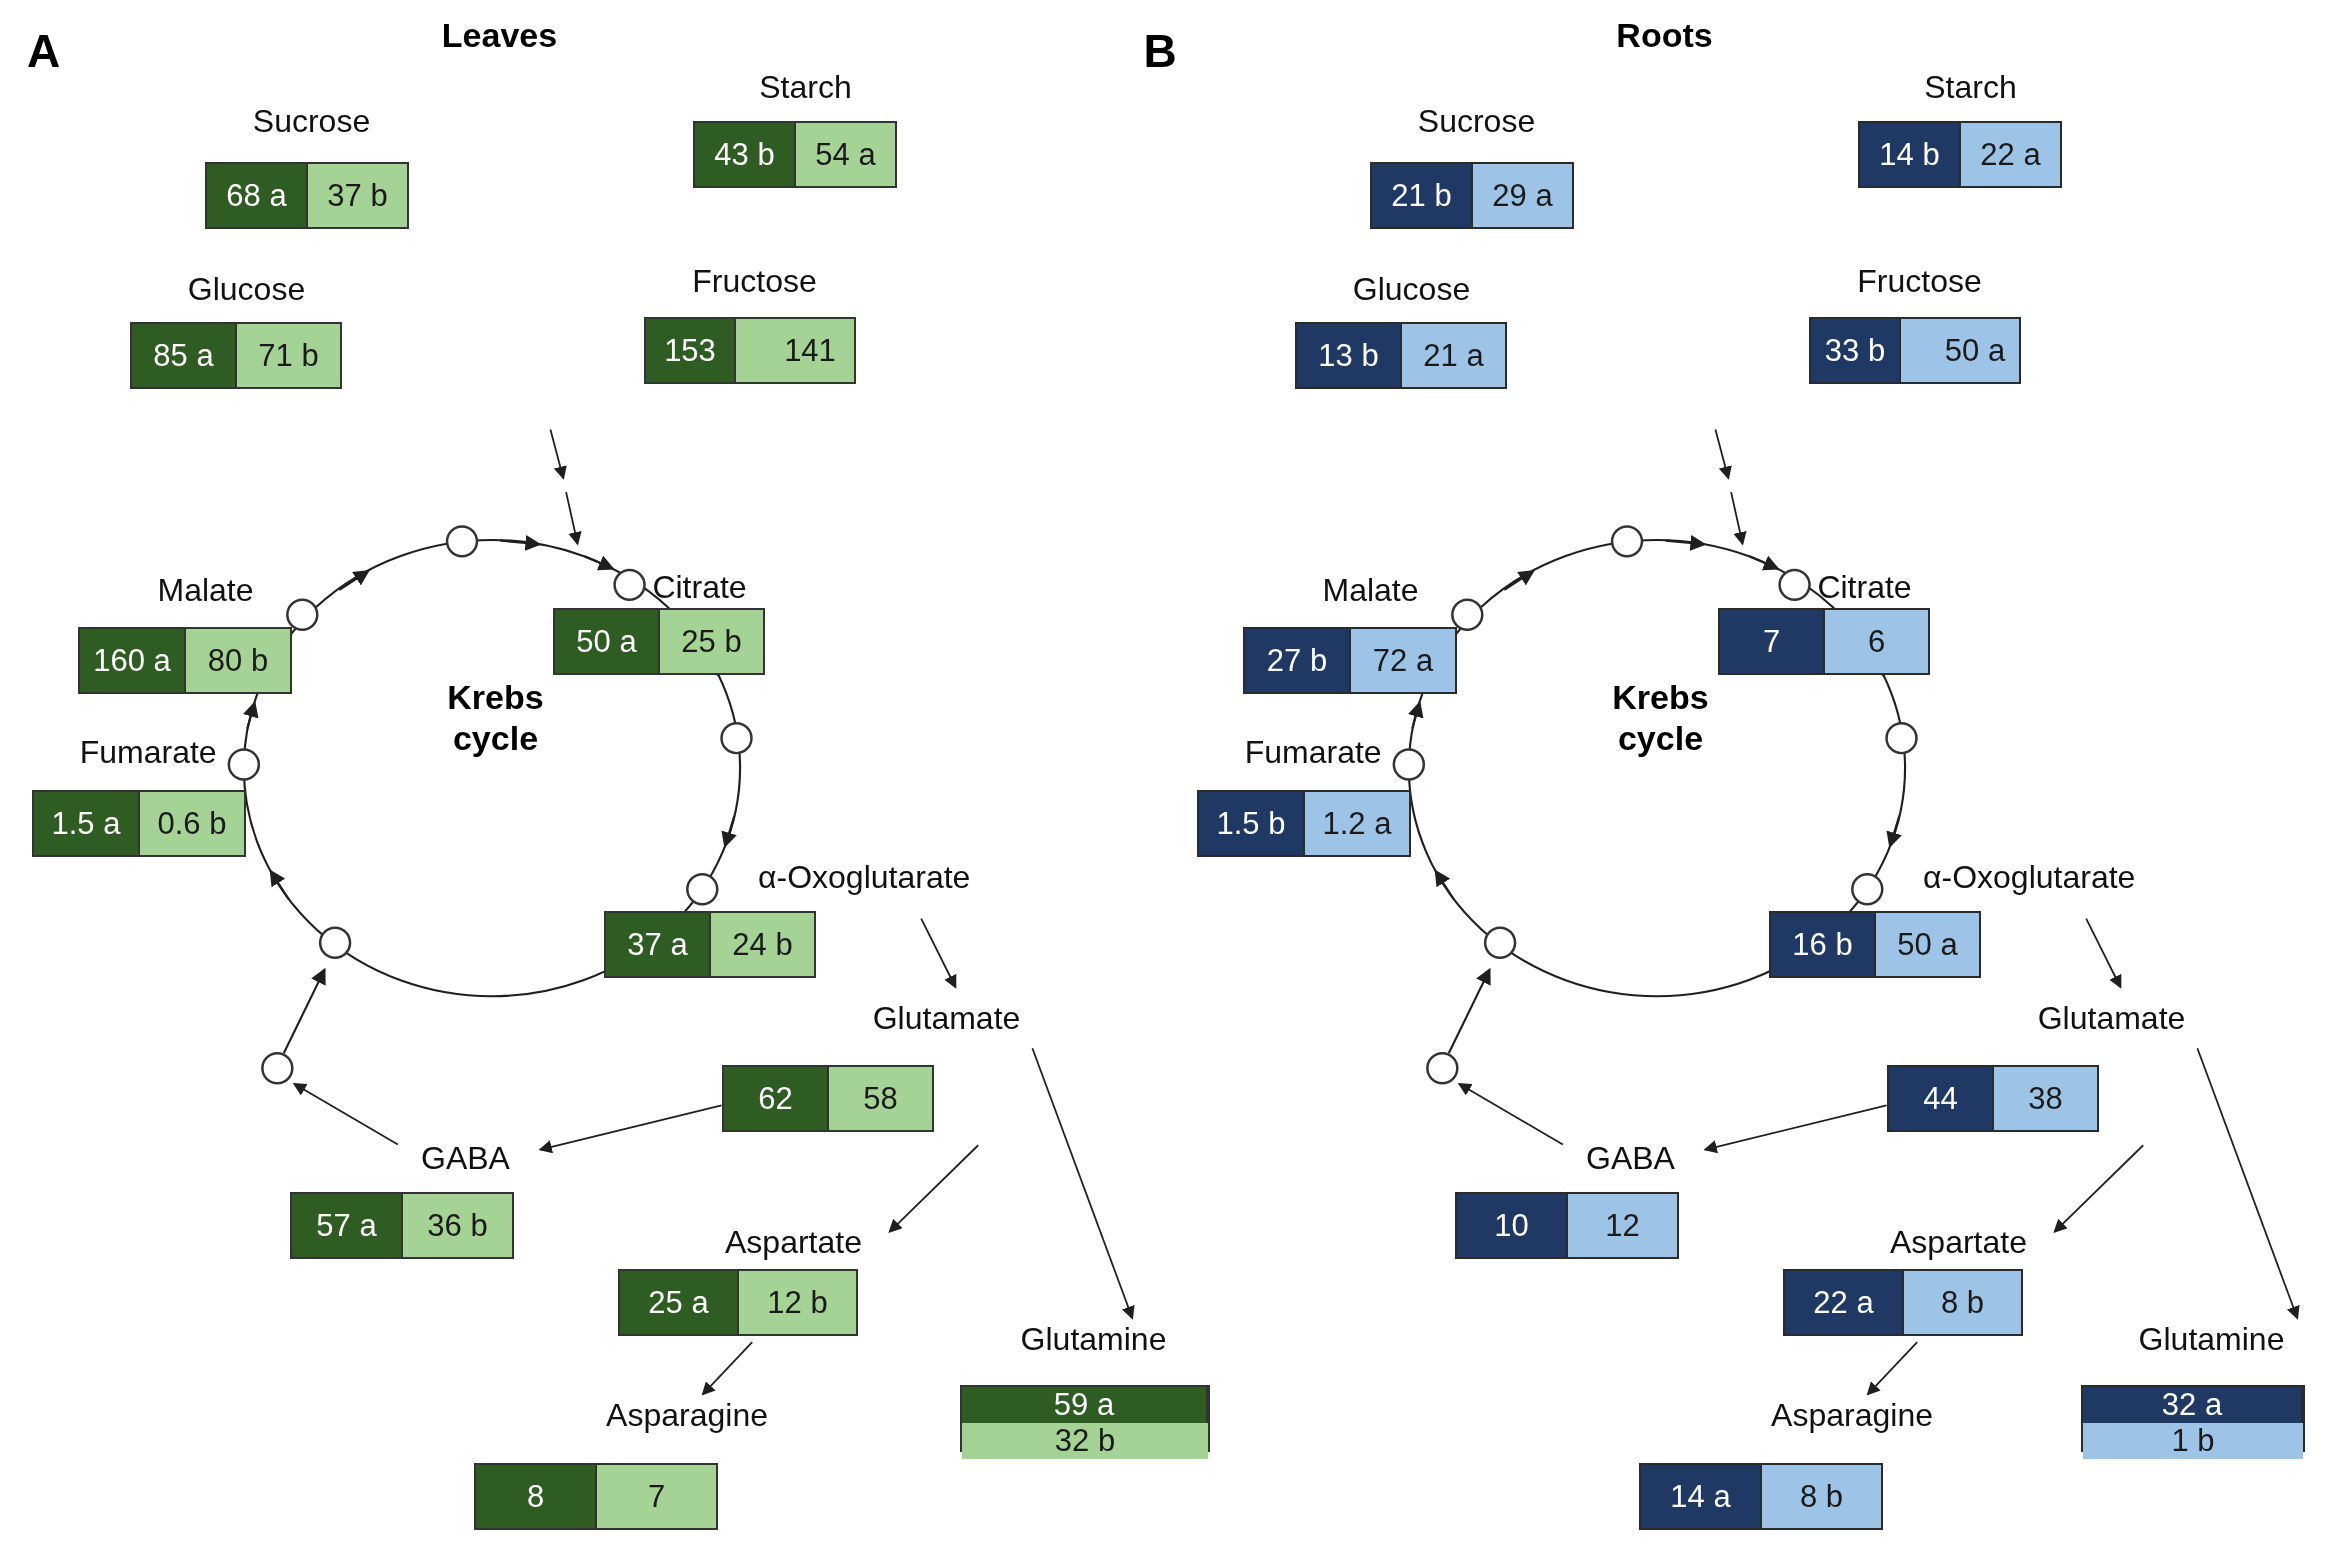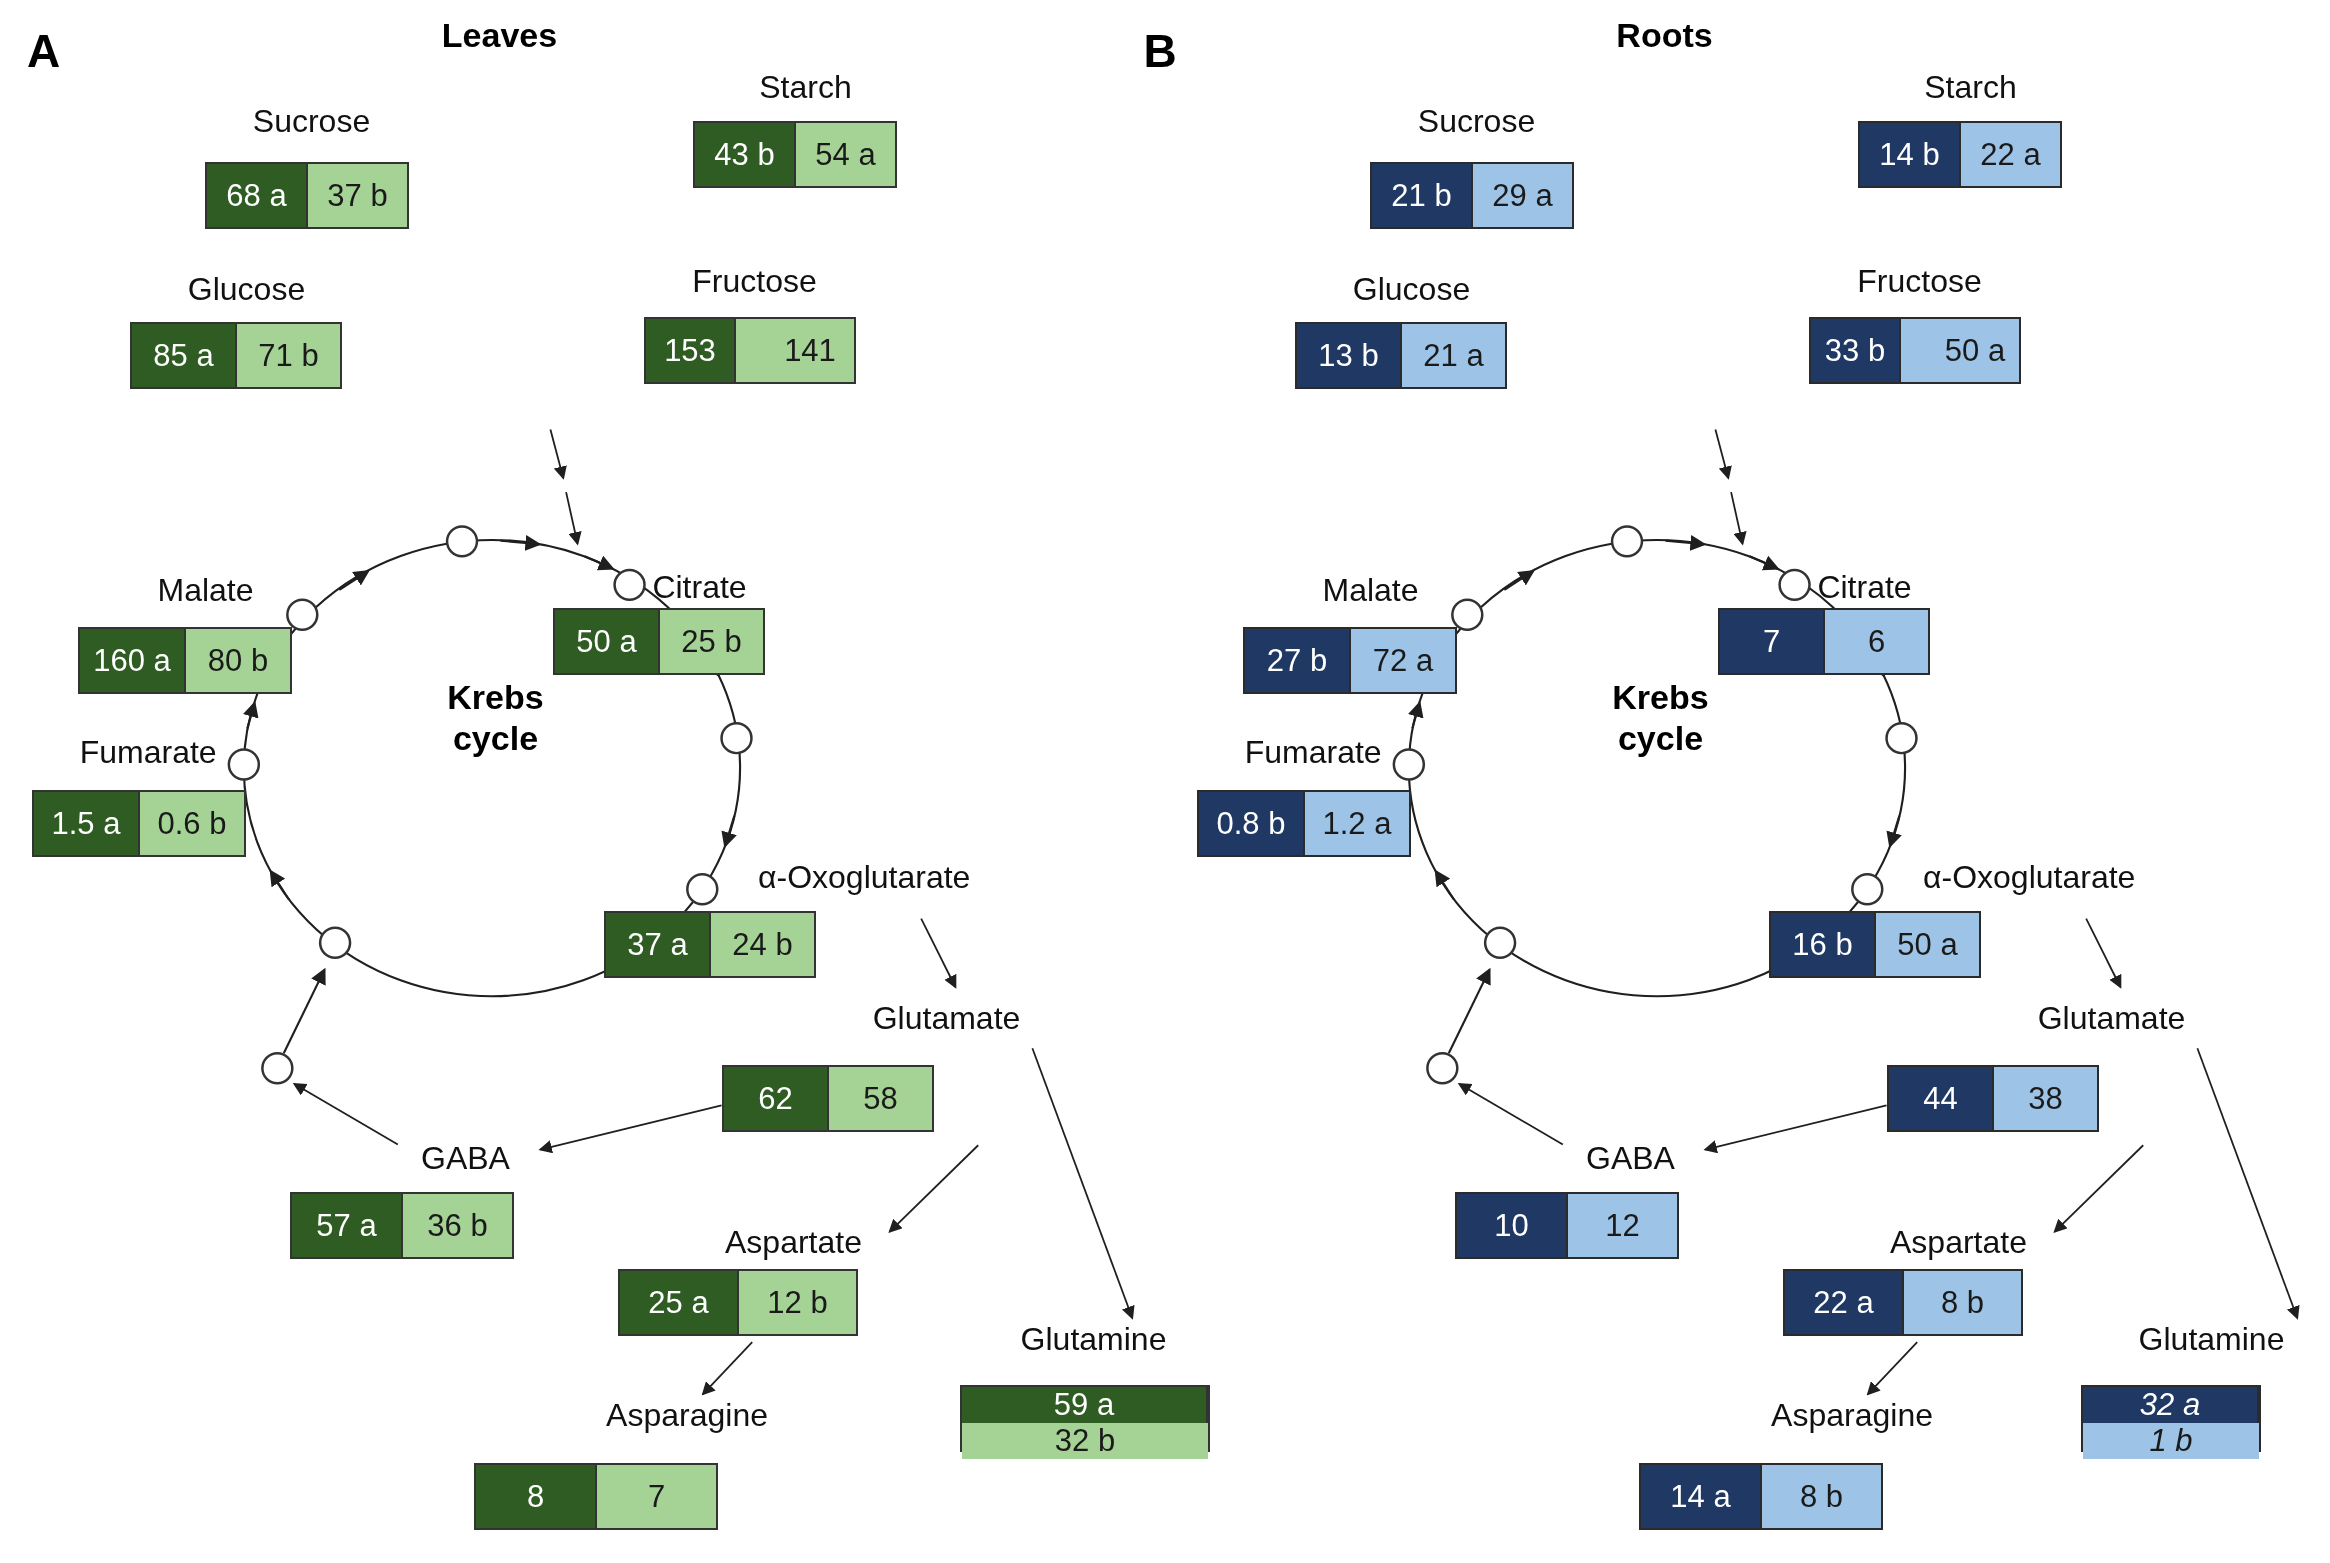--- a/index.html
+++ b/index.html
@@ -28,21 +28,21 @@
   .pos-citrate .mlabel{left:557px;top:570px;}      .pos-citrate .mbox{left:553px;top:608px;width:212px;}
   .pos-fumarate .mlabel{left:5.7px;top:735px;}      .pos-fumarate .mbox{left:32px;top:790px;width:214px;}
   .pos-oxoglutarate .mlabel{left:758px;top:860px;width:342px;text-align:left;}
   .pos-oxoglutarate .mbox{left:604px;top:911px;width:212px;}
   .pos-glutamate .mlabel{left:804px;top:1001px;}  .pos-glutamate .mbox{left:722px;top:1065px;width:212px;}
   .pos-gaba .mlabel{left:323px;top:1141px;}        .pos-gaba .mbox{left:290px;top:1192px;width:224px;}
   .pos-aspartate .mlabel{left:651px;top:1225px;}   .pos-aspartate .mbox{left:618px;top:1269px;width:240px;}
   .pos-asparagine .mlabel{left:483px;top:1398px;text-align:right;}  .pos-asparagine .mbox{left:474px;top:1463px;width:244px;}
   .pos-glutamine .mlabel{left:951px;top:1322px;}  .pos-glutamine .mbox{left:960px;top:1385px;width:250px;flex-direction:column;}
   .panel-b .pos-glutamine .mlabel{left:904px;}
-  .panel-b .pos-glutamine .mbox{left:916px;width:180px;font-style:italic;}
+  .panel-b .pos-glutamine .mbox{left:916px;width:224px;}
 </style>
 </head>
 <body>
 
 <div class="figure">
 
   <div class="panel panel-a" style="--dark: #2E5C22; --light: #A5D295; --darkText: #ffffff; --lightText: #1a1a1a; --border: #333333;">
     <svg class="cycle-svg" viewBox="0 0 1634 2193" width="1165" height="1564">
       <defs>
         <marker id="ahA" viewBox="0 0 10 10" refX="8.5" refY="5" markerWidth="7.5" markerHeight="7.5" orient="auto">
@@ -267,21 +267,21 @@
     <div class="met pos-citrate">
       <div class="mlabel">Citrate</div>
       <div class="mbox">
         <div class="half dark">7</div>
         <div class="half light">6</div>
       </div>
     </div>
     <div class="met pos-fumarate">
       <div class="mlabel">Fumarate</div>
       <div class="mbox">
-        <div class="half dark">0.8 b</div>
+        <div class="half dark">1.5 b</div>
         <div class="half light">1.2 a</div>
       </div>
     </div>
     <div class="met pos-oxoglutarate">
       <div class="mlabel">α-Oxoglutarate</div>
       <div class="mbox">
         <div class="half dark">16 b</div>
         <div class="half light">50 a</div>
       </div>
     </div>

